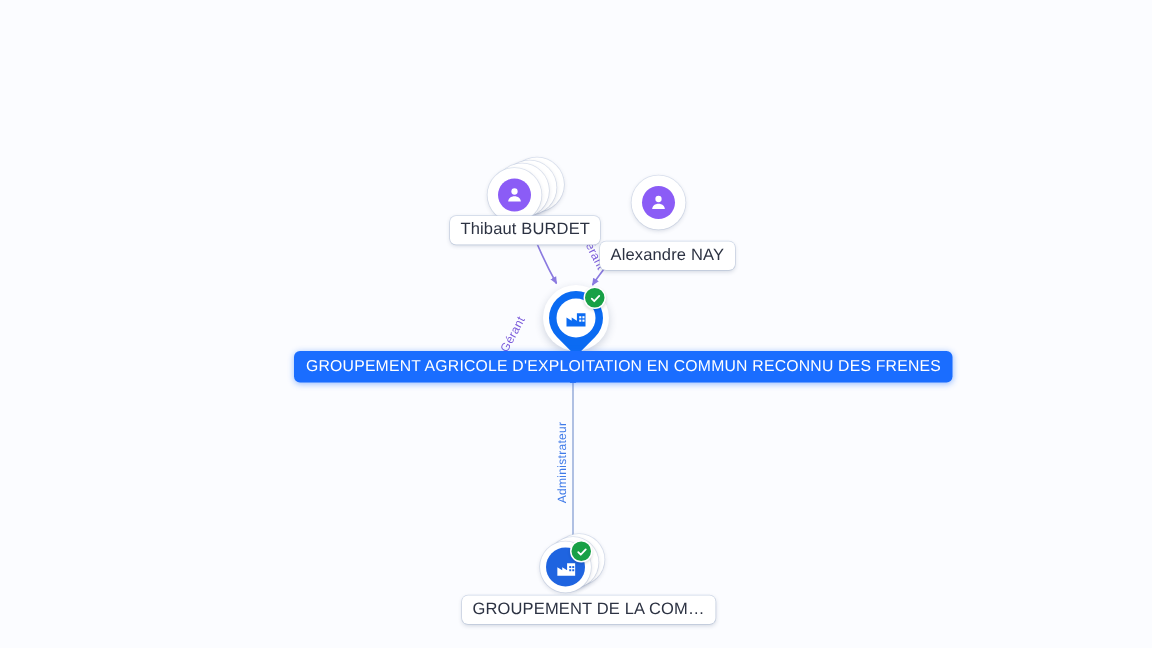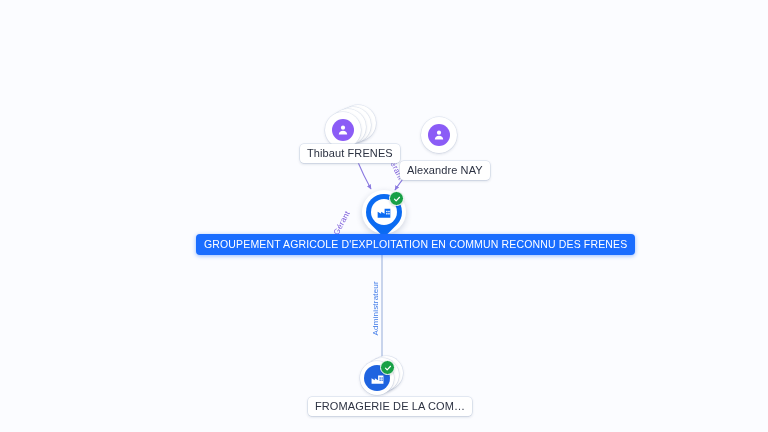--- a/index.html
+++ b/index.html
@@ -206,21 +206,21 @@
       <div class="card person-card-main">
         <div class="avatar-circle">
           <svg width="14" height="14" viewBox="0 0 24 24">
             <circle cx="12" cy="8" r="3.6" fill="#ffffff"></circle>
             <path d="M4.8 19.5c0-3.7 3.2-6.2 7.2-6.2s7.2 2.5 7.2 6.2z" fill="#ffffff"></path>
           </svg>
         </div>
       </div>
     </div>
   </div>
-  <div class="node-label" style="left:300px; top:144px;">Thibaut FRENES</div>
+  <div class="node-label" style="left:300px; top:144px;">Thibaut BURDET</div>
 
   <div class="node" style="left:421px; top:117px; width:38px; height:38px;">
     <div class="card-stack">
       <div class="card person-card-main">
         <div class="avatar-circle">
           <svg width="14" height="14" viewBox="0 0 24 24">
             <circle cx="12" cy="8" r="3.6" fill="#ffffff"></circle>
             <path d="M4.8 19.5c0-3.7 3.2-6.2 7.2-6.2s7.2 2.5 7.2 6.2z" fill="#ffffff"></path>
           </svg>
         </div>
@@ -264,15 +264,15 @@
           </svg>
         </div>
       </div>
     </div>
     <div class="check-badge" style="left:20px; top:-1px;">
       <svg width="8" height="8" viewBox="0 0 24 24">
         <path d="M4.5 12.4l5 5 10-10.6" fill="none" stroke="#ffffff" stroke-width="3.6" stroke-linecap="round" stroke-linejoin="round"></path>
       </svg>
     </div>
   </div>
-  <div class="node-label" style="left:308px; top:397px;">FROMAGERIE DE LA COM…</div>
+  <div class="node-label" style="left:308px; top:397px;">GROUPEMENT DE LA COM…</div>
 
 </div>
 
 </body></html>

